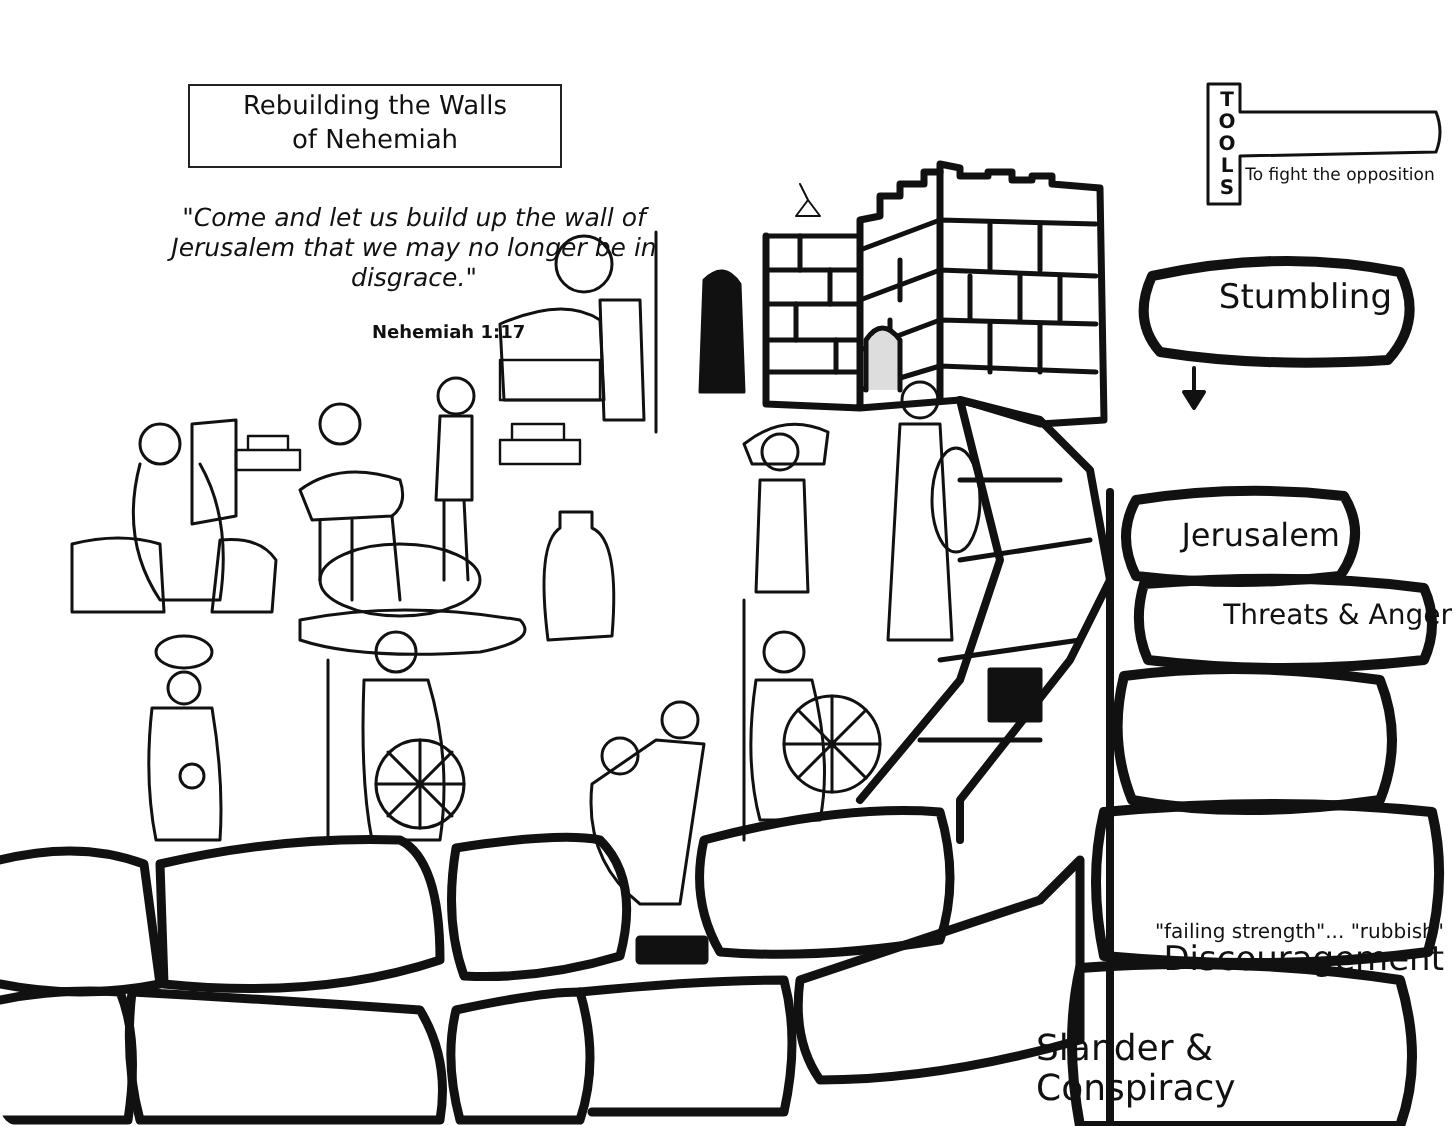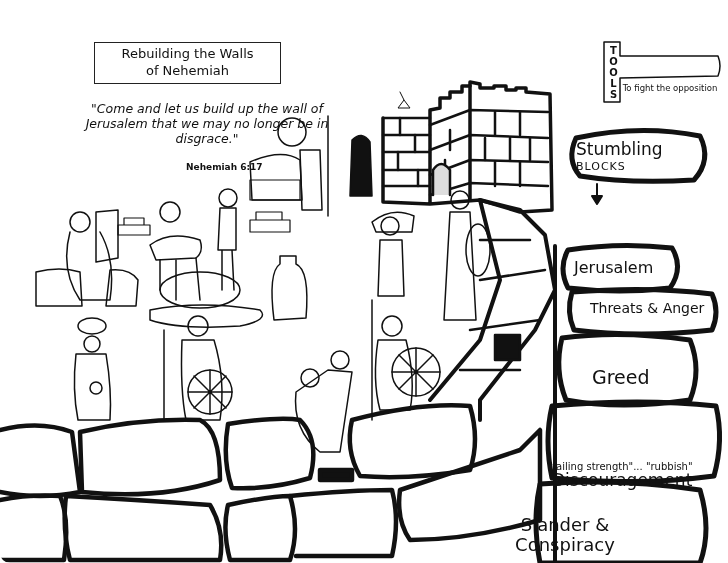--- a/index.html
+++ b/index.html
@@ -3,29 +3,29 @@
   <meta charset="utf-8">
   <style>
     html,body{margin:0;padding:0;background:#fff;}
     .page{position:relative;width:728px;height:563px;overflow:hidden;background:#fff;font-family:"DejaVu Sans",sans-serif;color:#111;border-radius:10px;}
     svg.art{position:absolute;left:0;top:0;width:728px;height:563px;}
     .title-box{position:absolute;left:94px;top:42px;width:187px;height:42px;border:1.5px solid #222;text-align:center;font-size:13px;line-height:17px;padding-top:2px;box-sizing:border-box;}
     .quote{position:absolute;left:72px;top:101px;width:270px;font-size:12.5px;line-height:15px;text-align:center;font-style:italic;}
     .quote-ref{position:absolute;left:186px;top:162px;font-size:9px;font-weight:bold;}
     .tools-v{position:absolute;left:606px;top:44px;width:14px;height:56px;font-size:10px;font-weight:bold;line-height:13px;text-align:center;}
     .tools-h{position:absolute;left:622px;top:55px;width:96px;height:26px;font-size:8.5px;line-height:10px;text-align:center;margin-top:28px;}
-    .label{position:absolute;text-align:left;white-space:nowrap;}
+    .label{position:absolute;text-align:right;white-space:nowrap;}
     .stumble{left:576px;top:140px;width:120px;font-size:17px;line-height:18px;}
     .stumble small{display:block;font-size:11px;letter-spacing:1px;}
     .ridicule{left:574px;top:258px;width:96px;font-size:16px;}
     .threats{left:590px;top:300px;width:136px;font-size:14px;}
     .greed{left:592px;top:366px;width:80px;font-size:19px;}
     .discourage{left:552px;top:437px;width:170px;font-size:17px;margin-top:33px;}
     .discourage-sub{left:548px;top:461px;width:174px;font-size:10px;}
-    .slander{left:505px;top:515px;width:130px;font-size:18px;line-height:20px;text-align:center;}
+    .slander{left:518px;top:515px;width:130px;font-size:18px;line-height:20px;text-align:left;}
   </style>
 </head>
 <body>
 
 <div class="page">
 
   <svg class="art" viewBox="0 0 728 563" xmlns="http://www.w3.org/2000/svg">
     <g fill="none" stroke="#111" stroke-width="2.5" stroke-linejoin="round" stroke-linecap="round">
 
       <g>
@@ -145,30 +145,28 @@
       </g>
     </g>
   </svg>
 
   <div class="title-box">
     <div>Rebuilding the Walls</div>
     <div>of Nehemiah</div>
   </div>
 
   <div class="quote">"Come and let us build up the wall of Jerusalem that we may no longer be in disgrace."</div>
-  <div class="quote-ref">Nehemiah 6:17</div>
+  <div class="quote-ref">Nehemiah 1:17</div>
 
   <div class="tools-v" style="writing-mode:vertical-rl;text-orientation:upright;">TOOLS</div>
   <div class="tools-h">To fight the opposition</div>
 
   <div class="label stumble">
     <span>Stumbling</span>
-    <small>BLOCKS</small>
   </div>
 
   <div class="label ridicule">Jerusalem</div>
   <div class="label threats">Threats &amp; Anger</div>
-  <div class="label greed">Greed</div>
   <div class="label discourage">Discouragement</div>
   <div class="label discourage-sub">"failing strength"... "rubbish"</div>
   <div class="label slander" style="white-space:normal;width:120px;">Slander &amp; Conspiracy</div>
 
 </div>
 
 </body></html>

